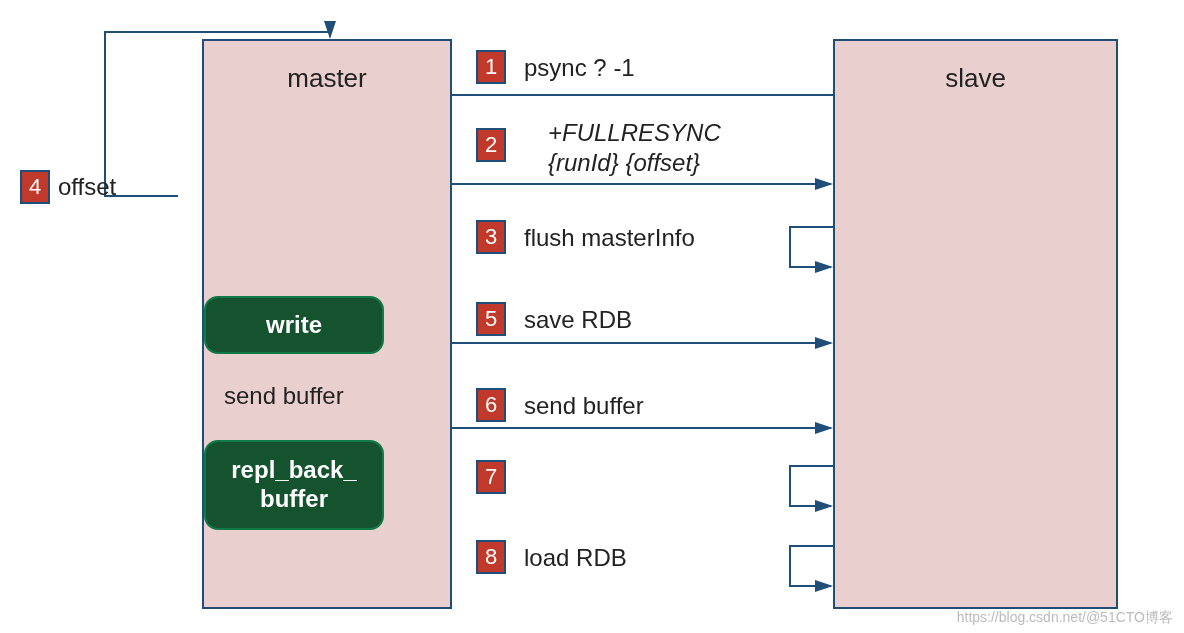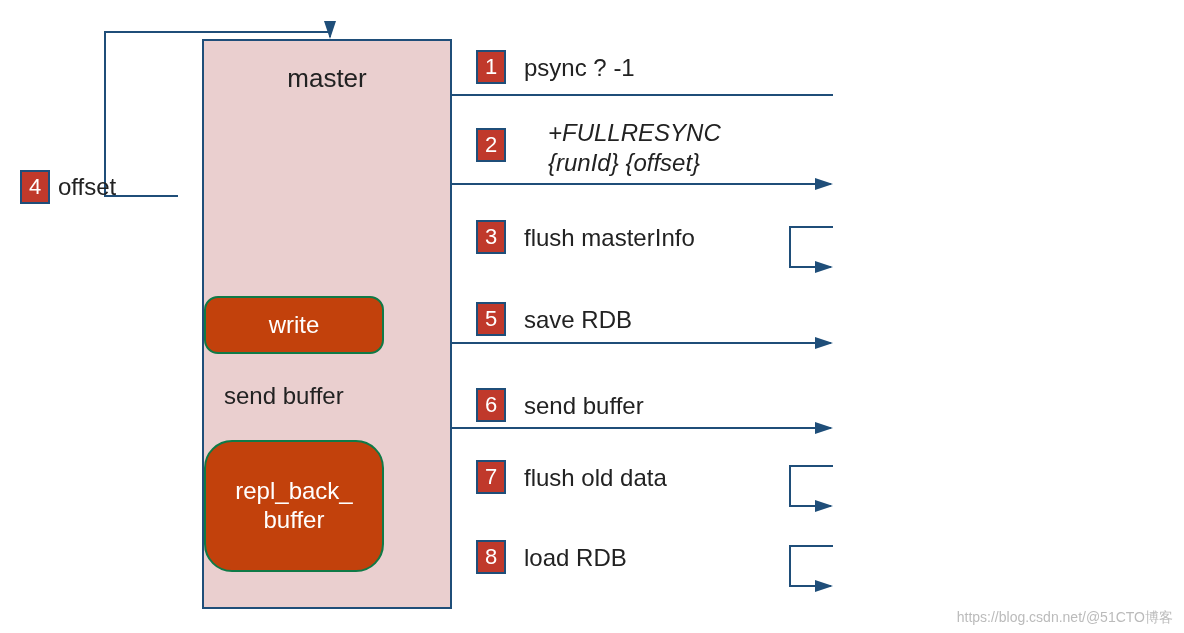--- a/index.html
+++ b/index.html
@@ -22,31 +22,32 @@
     border:2px solid #1f4e79;
     box-sizing:border-box;
     text-align:center;
     font-size:26px;
     color:#222;
   }
   .node-title { margin-top:22px; }
 
   .green-box {
     position:absolute;
-    background:#c2410c;
+    background:#14532d;
     border:2px solid #0f7a47;
     color:#fff;
     text-align:center;
     font-size:24px;
     box-sizing:border-box;
     border-radius:14px;
     display:flex;
     align-items:center;
     justify-content:center;
     line-height:1.2;
+    font-weight:bold;
   }
 
   .step-num {
     position:absolute;
     width:30px; height:34px;
     background:#c0392b;
     border:2px solid #1f4e79;
     color:#fff;
     font-size:22px;
     display:flex; align-items:center; justify-content:center;
@@ -101,26 +102,29 @@
       <path d="M833 546 L790 546 L790 586 L831 586" marker-end="url(#ah)"></path>
 
       <line x1="294" y1="354" x2="294" y2="438" marker-end="url(#ah)"></line>
     </g>
   </svg>
 
   <div class="node-box" style="left:178px; top:39px; width:250px; height:570px;margin-left:24px;">
     <div class="node-title">master</div>
   </div>
 
+  <div class="node-box" style="left:833px; top:39px; width:285px; height:570px;">
+    <div class="node-title">slave</div>
+  </div>
 
   <div class="green-box" style="left:204px; top:296px; width:180px; height:58px;">
     <span>write</span>
   </div>
 
-  <div class="green-box" style="left:204px; top:440px; width:180px; height:132px; border-radius:28px;">
+  <div class="green-box" style="left:204px; top:440px; width:180px; height:90px; border-radius:14px;">
     <span style="white-space:pre;">repl_back_
 buffer</span>
   </div>
 
   <div class="inner-label" style="left:224px; top:382px;">send buffer</div>
 
   <div class="step-num" style="left:20px; top:170px;">4</div>
   <div class="step-label" style="left:58px; top:172px;">offset</div>
 
   <div class="step-num" style="left:476px; top:50px;">1</div>
@@ -133,19 +137,18 @@
   <div class="step-num" style="left:476px; top:220px;">3</div>
   <div class="step-label" style="left:524px; top:223px;">flush masterInfo</div>
 
   <div class="step-num" style="left:476px; top:302px;">5</div>
   <div class="step-label" style="left:524px; top:305px;">save RDB</div>
 
   <div class="step-num" style="left:476px; top:388px;">6</div>
   <div class="step-label" style="left:524px; top:391px;">send buffer</div>
 
   <div class="step-num" style="left:476px; top:460px;">7</div>
-  <div class="step-label" style="left:524px; top:463px;">flush old data</div>
 
   <div class="step-num" style="left:476px; top:540px;">8</div>
   <div class="step-label" style="left:524px; top:543px;">load RDB</div>
 
   <div class="watermark">https://blog.csdn.net/@51CTO博客</div>
 </div>
 
 </body></html>

